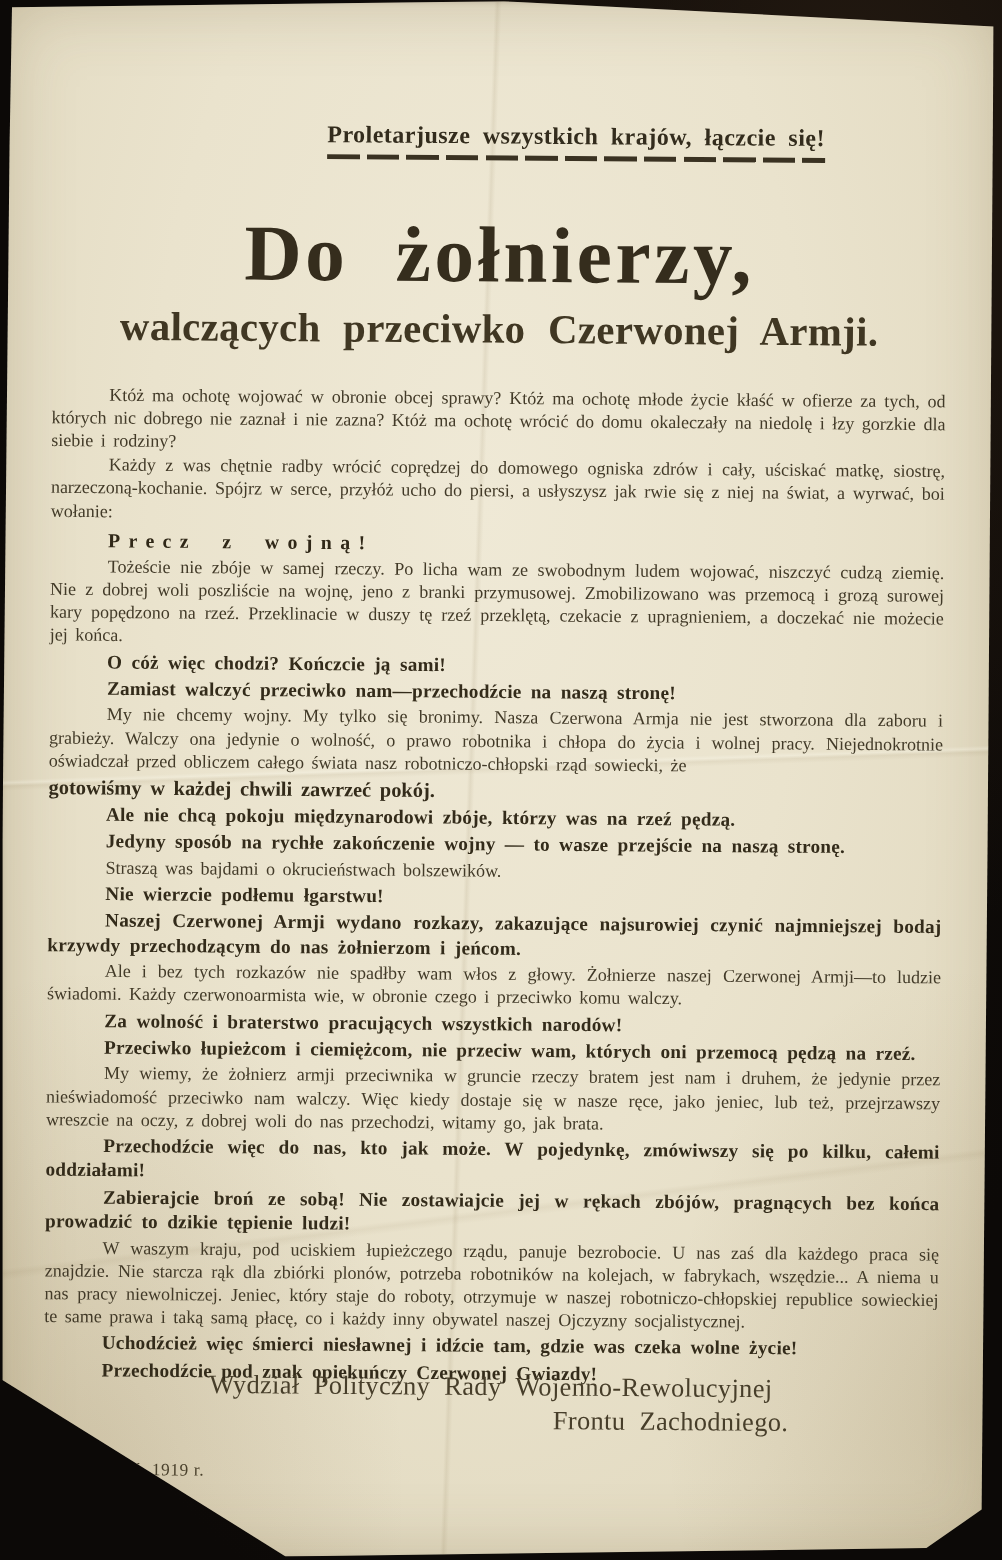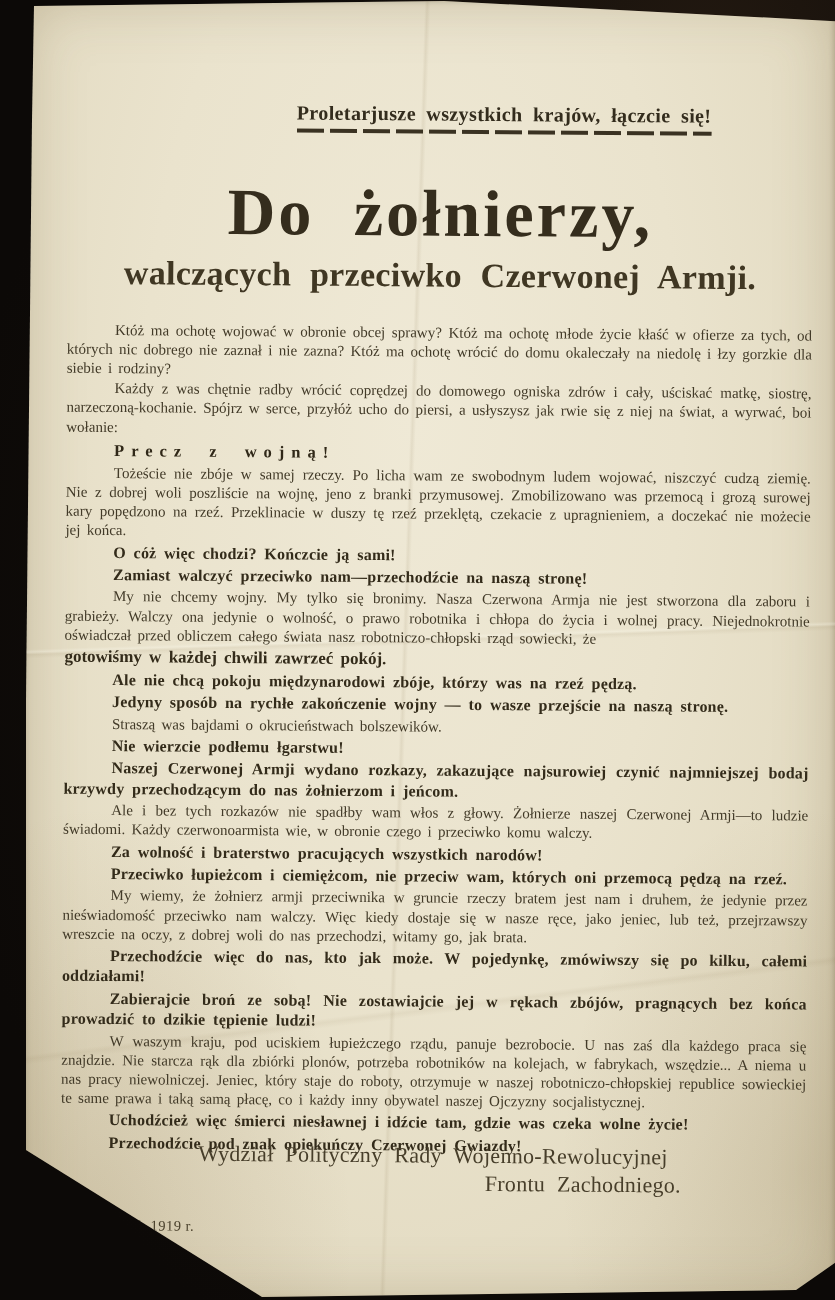--- a/index.html
+++ b/index.html
@@ -15,21 +15,20 @@
     background:
       radial-gradient(ellipse at 85% 10%, #241a11 0%, rgba(20,14,9,0) 40%),
       radial-gradient(ellipse at 50% 50%, #16110c 0%, #0c0907 80%);
   }
   .paper{
     position:absolute;inset:0;
     clip-path:polygon(10px 6px,420px 1px,828px 22px,823px 700px,818px 1258px,772px 1290px,238px 1297px,2px 1150px,2px 700px,8px 120px);
     background:
       radial-gradient(ellipse at 48% 32%, #efe9d6 0%, #eae3cd 45%, #e3dbc2 75%, #d8cfb2 100%);
     box-shadow:inset 0 0 60px rgba(110,90,50,.28), inset 0 0 6px rgba(60,45,25,.35);
-    margin-left:24px;
   }
   
   .paper::before{
     content:"";position:absolute;inset:0;pointer-events:none;
     background:
       linear-gradient(92deg, transparent 46.8%, rgba(120,100,60,.10) 47.1%, transparent 47.5%),
       linear-gradient(178deg, transparent 48.9%, rgba(255,255,245,.25) 49.1%, rgba(120,100,60,.08) 49.3%, transparent 49.6%),
       linear-gradient(173deg, transparent 75.4%, rgba(120,100,60,.07) 75.7%, transparent 76.1%),
       radial-gradient(ellipse at 8% 96%, rgba(120,95,55,.18) 0%, transparent 25%),
       radial-gradient(ellipse at 96% 90%, rgba(120,95,55,.15) 0%, transparent 22%);

